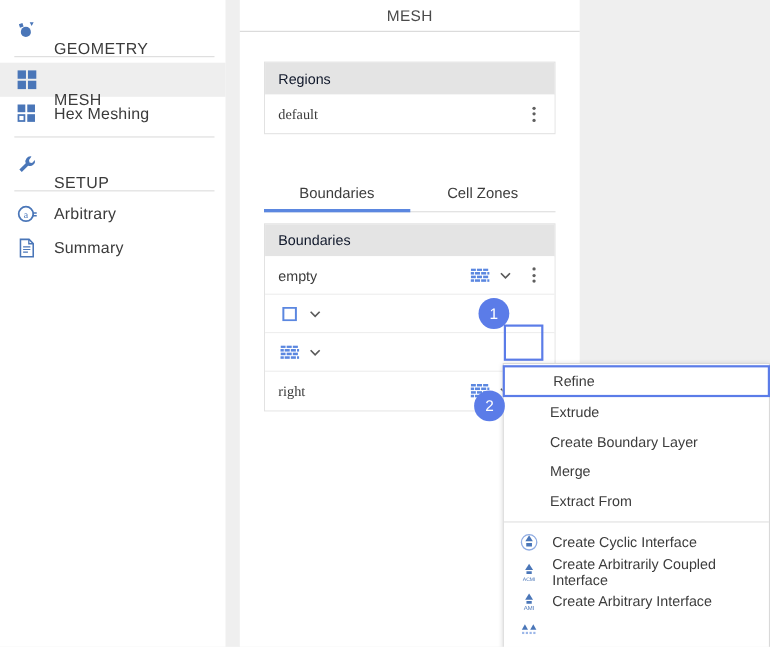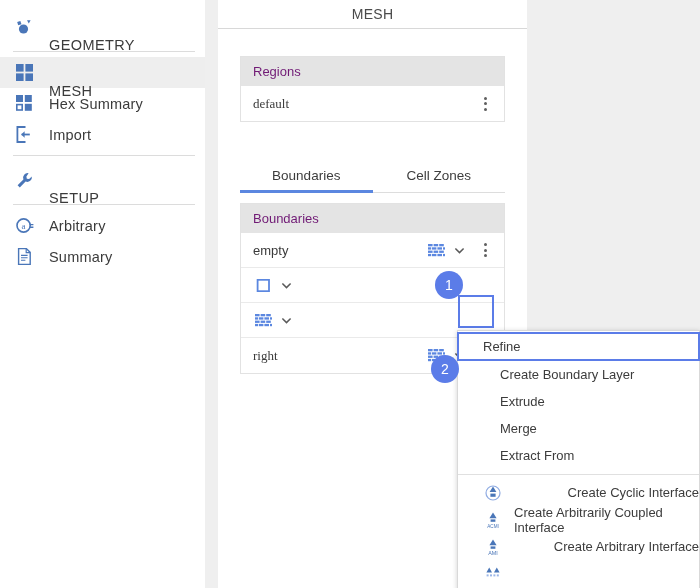--- a/index.html
+++ b/index.html
@@ -110,21 +110,21 @@
   .card.boundaries-card {
     margin-top: 10px;
   }
   .card-header {
     background: #e4e4e4;
     height: 29px;
     display: flex;
     align-items: center;
     padding-left: 12px;
     font-size: 13px;
-    color: #701a75;
+    color: #0f172a;
   }
   .row {
     height: 35px;
     display: flex;
     align-items: center;
     padding-left: 12px;
     padding-right: 6px;
     border-bottom: 1px solid #eaeaea;
     box-sizing: border-box;
     background: #ffffff;
@@ -255,42 +255,41 @@
     color: #3c3c3c;
     cursor: pointer;
     box-sizing: border-box;
   }
   .menu-item.indent {
     padding-left: 42px;
   }
   .menu-item.highlighted {
     border: 2px solid #5b7ce8;
     height: 29px;
-    padding-left: 24px;
+    padding-left: 44px;
     margin: 0 -1px;
     width: calc(100% + 2px);
   }
   .menu-sep {
     height: 1px;
     background: #e0e0e0;
     margin: 5px 0 4px 0;
   }
   .menu-icon {
     width: 22px;
     height: 22px;
     flex: 0 0 22px;
     margin-right: 10px;
     margin-left: 0;
     display: flex;
     align-items: center;
     justify-content: center;
   }
   .menu-item.withicon {
-    padding-left: 24px;
-    justify-content: space-between;
+    padding-left: 12px;
   }
 </style>
 </head>
 <body>
 
 <div class="app">
 
   <div class="sidebar">
 
     <div class="nav-item section">
@@ -320,33 +319,23 @@
 
     <div class="nav-item">
       <span class="nav-icon">
         <svg width="19" height="19" viewBox="0 0 19 19">
           <rect x="1" y="1" width="7" height="7" fill="#4a76b8"></rect>
           <rect x="9.8" y="1" width="7" height="7" fill="#4a76b8"></rect>
           <rect x="9.8" y="9.8" width="7" height="7" fill="#4a76b8"></rect>
           <rect x="1.8" y="10.6" width="5.4" height="5.4" fill="none" stroke="#4a76b8" stroke-width="1.6"></rect>
         </svg>
       </span>
-      <span class="nav-label">Hex Summary</span>
-    </div>
-
-    <div class="nav-item">
-      <span class="nav-icon">
-        <svg width="19" height="19" viewBox="0 0 19 19">
-          <path d="M10.5 2 H2.4 V17 H10.5" fill="none" stroke="#4a76b8" stroke-width="1.8"></path>
-          <path d="M14.8 9.5 H6.6" stroke="#4a76b8" stroke-width="1.8" fill="none"></path>
-          <path d="M9.6 6.2 L6.2 9.5 L9.6 12.8 Z" fill="#4a76b8"></path>
-        </svg>
-      </span>
-      <span class="nav-label">Import</span>
-    </div>
+      <span class="nav-label">Hex Meshing</span>
+    </div>
+
 
     <div class="nav-sep"></div>
 
     <div class="nav-item section">
       <span class="nav-icon">
         <svg width="19" height="19" viewBox="0 0 19 19">
           <path d="M13.6 2.2 a4.6 4.6 0 0 0 -5.2 6.2 L2.6 14.2 l2.2 2.2 l5.8 -5.8 a4.6 4.6 0 0 0 6.2 -5.2 l-2.7 2.7 l-2.3 -0.4 l-0.4 -2.3 Z" fill="#4a76b8"></path>
         </svg>
       </span>
       <span class="nav-label caps">SETUP</span>
@@ -543,24 +532,24 @@
   <div class="gutter" style="flex:1 1 auto;width:auto;"></div>
 </div>
 
 <div class="kebab-highlight"></div>
 
 <div class="menu">
   <div class="menu-item highlighted">
     <span>Refine</span>
   </div>
   <div class="menu-item indent">
+    <span>Extrude</span>
+  </div>
+  <div class="menu-item indent">
     <span>Create Boundary Layer</span>
-  </div>
-  <div class="menu-item indent">
-    <span>Extrude</span>
   </div>
   <div class="menu-item indent">
     <span>Merge</span>
   </div>
   <div class="menu-item indent">
     <span>Extract From</span>
   </div>
 
   <div class="menu-sep"></div>
 

